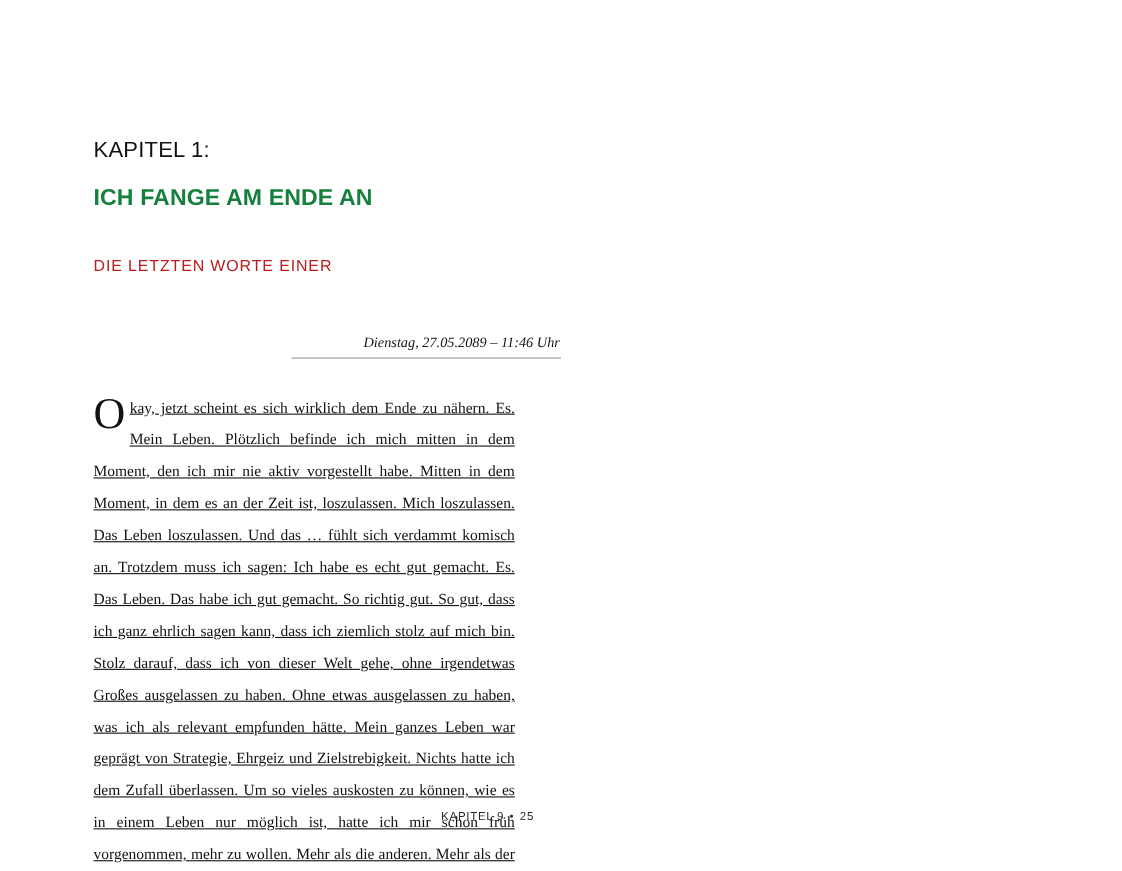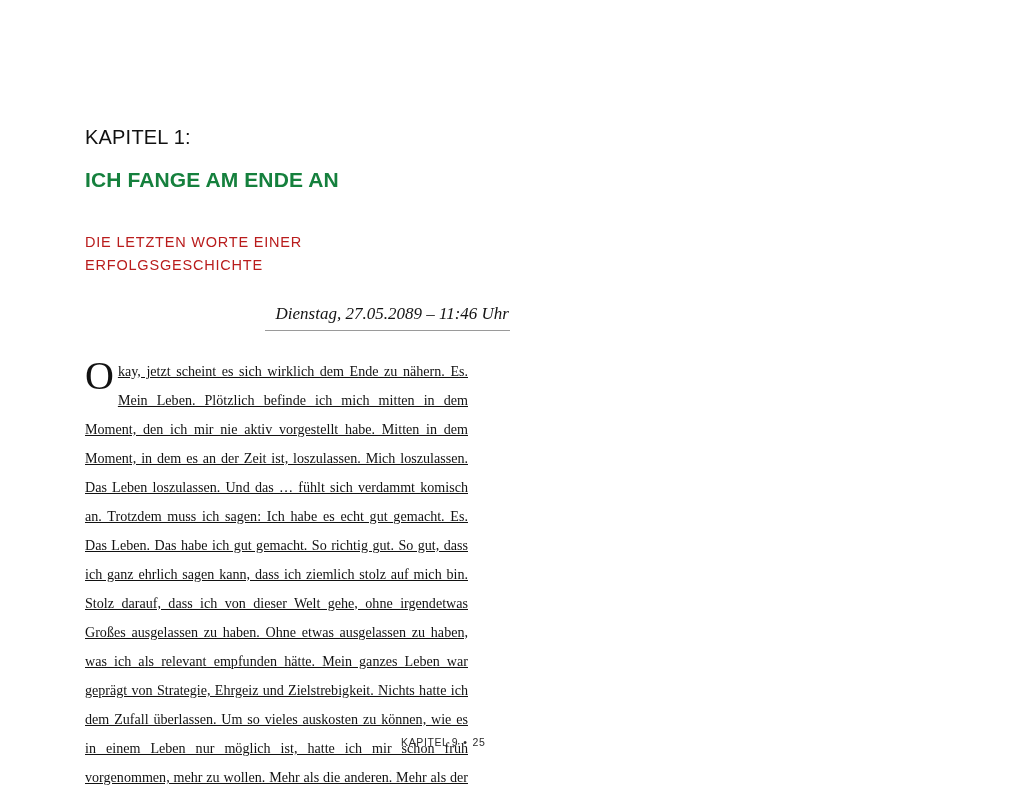--- a/index.html
+++ b/index.html
@@ -84,21 +84,21 @@
     position: absolute;
     left: 85px;
     top: 303px;
     width: 425px;
   }
   .timestamp {
     display: block;
     text-align: right;
     font-family: "Liberation Serif", serif;
     font-style: italic;
-    font-size: 17px;
+    font-size: 13px;
     color: #141414;
     line-height: 1.3;
     padding-right: 1px;
   }
   .timestamp-rule {
     margin-top: 5px;
     margin-left: 180px;
     height: 1px;
     background: #9a9a9a;
   }
@@ -163,21 +163,20 @@
 
   <div class="page-left">
 
     <div class="chapter-block">
       <div class="chapter-kicker">KAPITEL 1:</div>
       <h1 class="chapter-title">ICH FANGE AM ENDE AN</h1>
     </div>
 
     <div class="subheading">
       <div>DIE LETZTEN WORTE EINER</div>
-      <div>ERFOLGSGESCHICHTE</div>
     </div>
 
     <div class="timestamp-block">
       <span class="timestamp">Dienstag, 27.05.2089 – 11:46 Uhr</span>
       <div class="timestamp-rule"></div>
     </div>
 
     <div class="col col-left">
       <p class="dropcap-para">Okay, jetzt scheint es sich wirklich dem Ende zu nähern. Es. Mein Leben. Plötzlich befinde ich mich mitten in dem Moment, den ich mir nie aktiv vorgestellt habe. Mitten in dem Moment, in dem es an der Zeit ist, loszulassen. Mich loszulassen. Das Leben loszulassen. Und das … fühlt sich verdammt komisch an. Trotzdem muss ich sagen: Ich habe es echt gut gemacht. Es. Das Leben. Das habe ich gut gemacht. So richtig gut. So gut, dass ich ganz ehrlich sagen kann, dass ich ziemlich stolz auf mich bin. Stolz darauf, dass ich von dieser Welt gehe, ohne irgendetwas Großes ausgelassen zu haben. Ohne etwas ausgelassen zu haben, was ich als relevant empfunden hätte. Mein ganzes Leben war geprägt von Strategie, Ehrgeiz und Zielstrebigkeit. Nichts hatte ich dem Zufall überlassen. Um so vieles auskosten zu können, wie es in einem Leben nur möglich ist, hatte ich mir schon früh vorgenommen, mehr zu wollen. Mehr als die anderen. Mehr als der Durchschnitt. Ich strebte nach Sicherheit und Unabhängigkeit. Machte keine halben Sachen. Und ich investierte all meine</p>
     </div>

